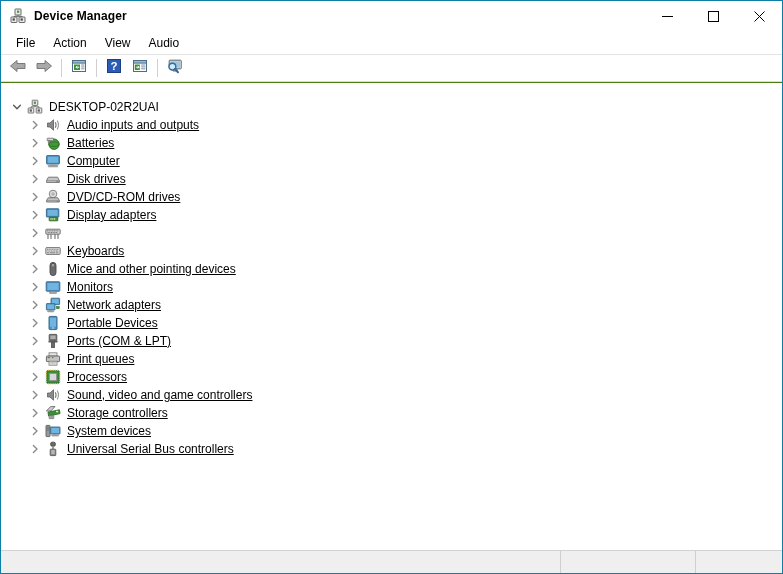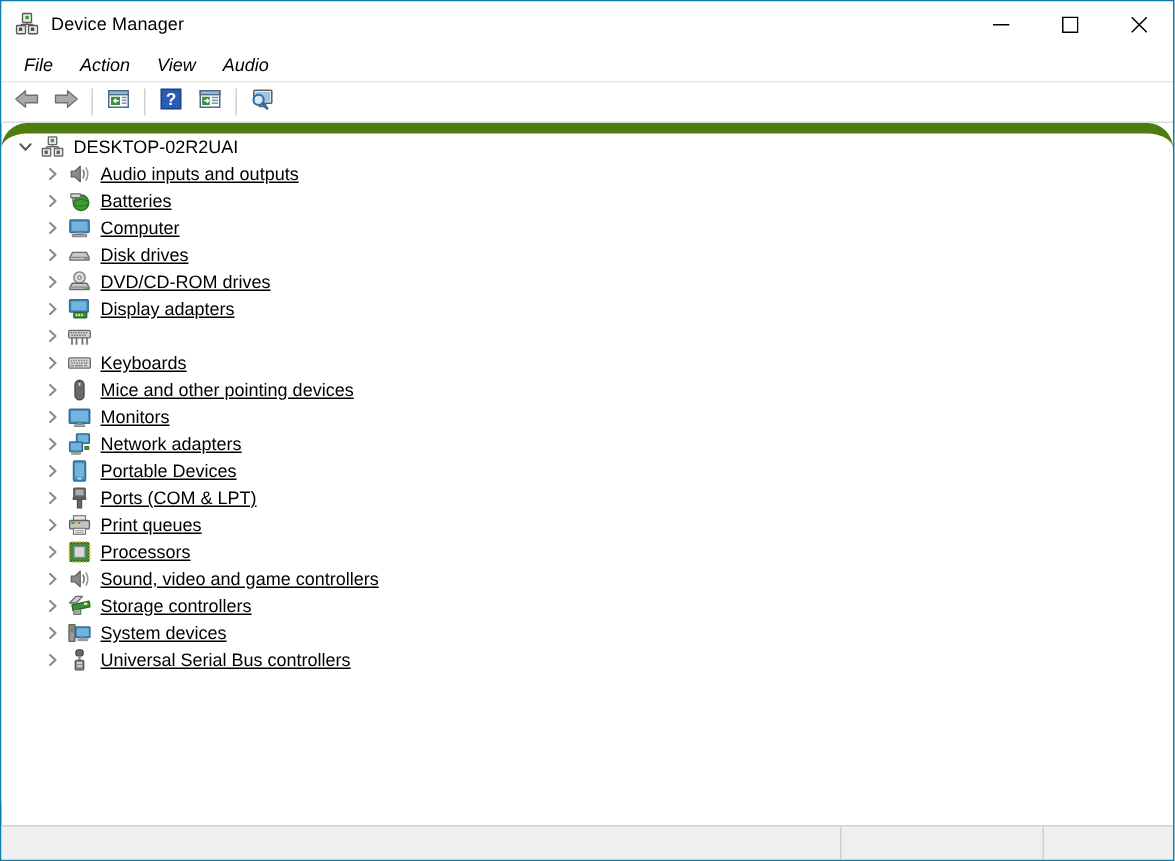--- a/index.html
+++ b/index.html
@@ -44,20 +44,21 @@
     margin-left: 9px;
     margin-right: 8px;
     position: relative;
     flex: 0 0 auto;
   }
   .title-text {
     font-size: 12px;
     color: #000000;
     letter-spacing: 0.1px;
     white-space: nowrap;
+    font-weight: bold;
   }
   .win-buttons {
     position: absolute;
     right: 0;
     top: 0;
     height: 30px;
     display: flex;
   }
   .win-btn {
     width: 46px;
@@ -78,21 +79,20 @@
     align-items: center;
     padding-left: 6px;
     border-bottom: 1px solid #e4e4e4;
   }
   .menu-item {
     font-size: 12px;
     color: #000000;
     padding: 3px 9px 4px 9px;
     cursor: default;
     white-space: nowrap;
-    font-style: italic;
   }
 
   
   .toolbar {
     height: 26px;
     min-height: 26px;
     background: #ffffff;
     display: flex;
     align-items: center;
     padding-left: 4px;
@@ -112,25 +112,24 @@
     height: 18px;
     background: #d0d0d0;
     margin: 0 4px;
     flex: 0 0 auto;
   }
 
   
   .tree-panel {
     flex: 1 1 auto;
     background: #ffffff;
-    border-top: 7px solid #4d7c0f;
+    border-top: 1px solid #4d7c0f;
     overflow: hidden;
     position: relative;
-    padding-top: 0;
-    border-radius: 17px;
+    padding-top: 15px;
   }
   .tree-row {
     height: 18px;
     display: flex;
     align-items: center;
     cursor: default;
     white-space: nowrap;
   }
   .tree-row.root { padding-left: 8px; }
   .tree-row.child { padding-left: 26px; text-decoration: underline; }

